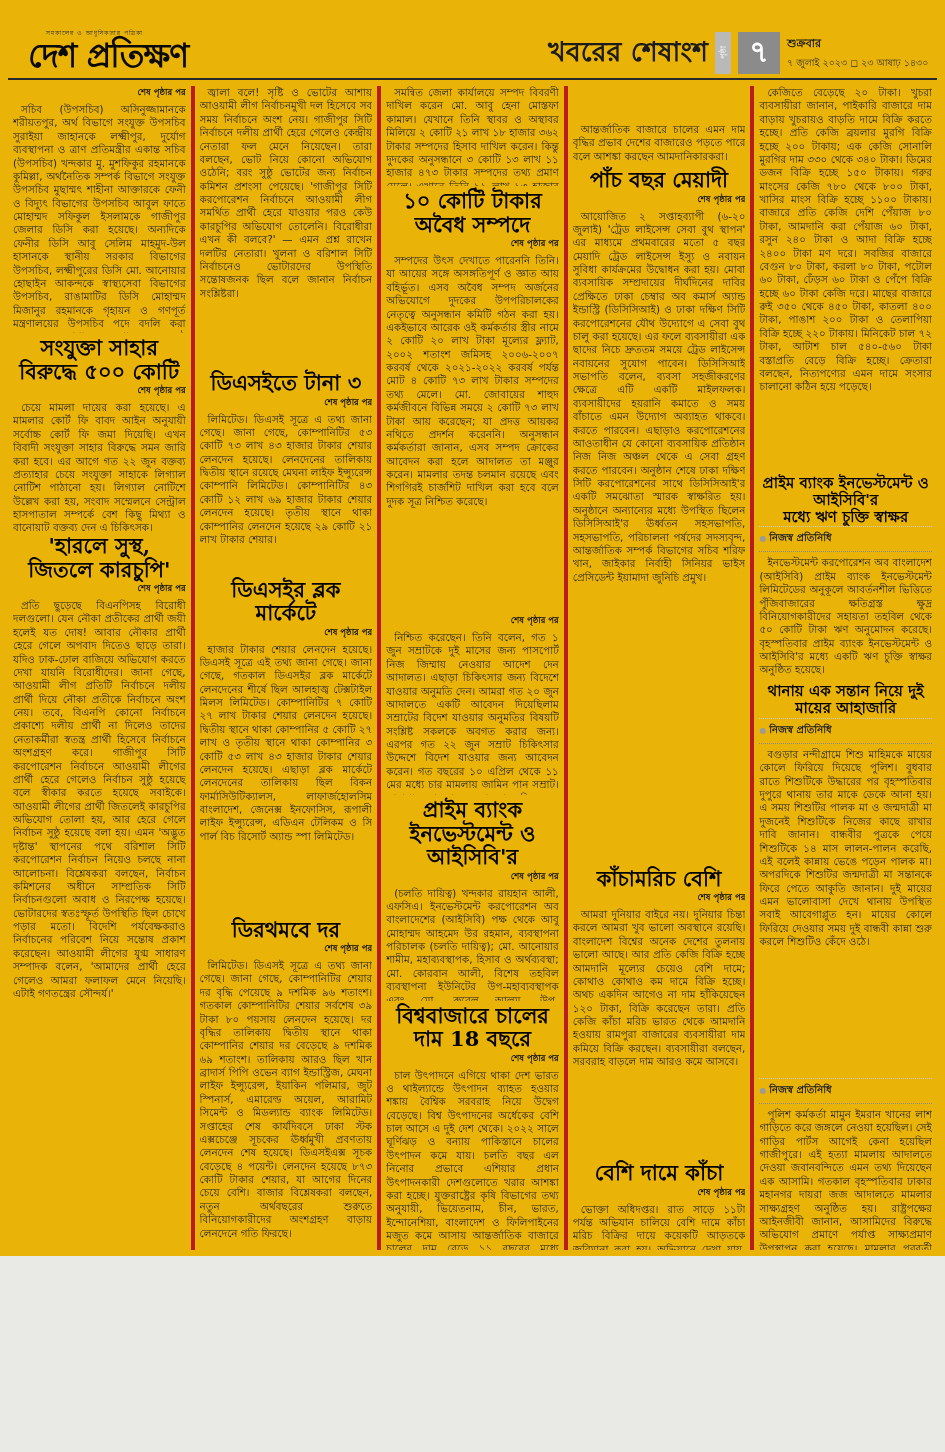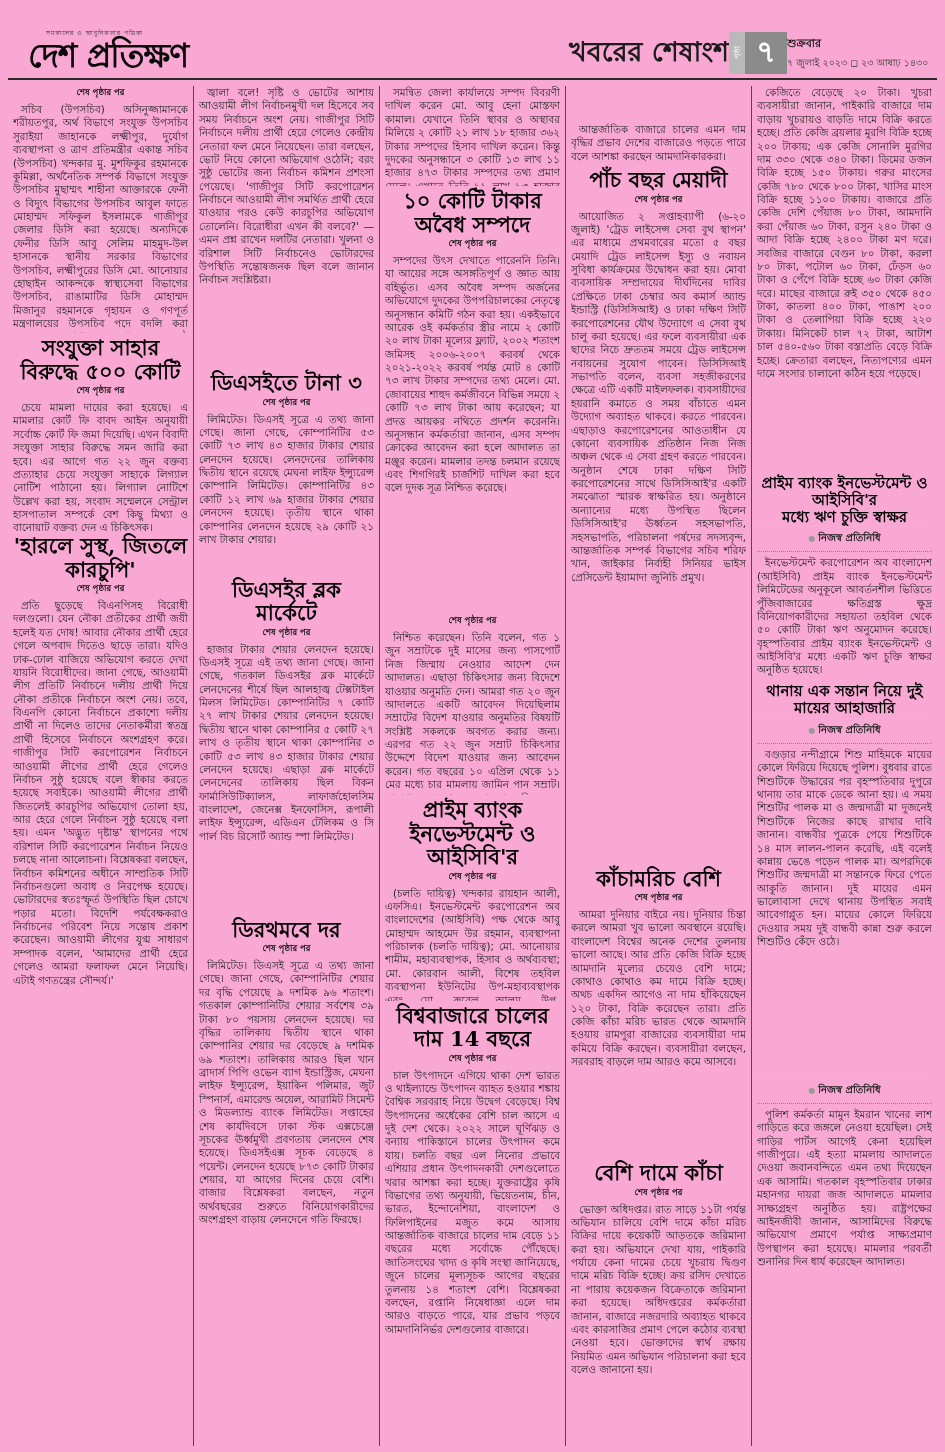--- a/index.html
+++ b/index.html
@@ -1,47 +1,47 @@
 <!DOCTYPE html>
 <html><head>
 <meta charset="utf-8">
 <style>
   html,body{margin:0;padding:0;background:#e9e9e6;}
-  .page{position:relative;width:945px;height:1452px;margin:0 auto;background:#f9a8d4;
+  .page{position:relative;width:945px;height:1256px;margin:0 auto;background:#eab308;
         font-family:"DejaVu Sans","Liberation Sans",sans-serif;color:#1c1c1c;overflow:hidden;}
   
   .masthead{position:absolute;left:8px;right:8px;top:28px;height:48px;}
   .logo-wrap{position:absolute;left:20px;top:0;}
   .tagline{font-size:6px;letter-spacing:1px;color:#333;margin-left:18px;}
   .logo{font-size:33px;font-weight:bold;letter-spacing:-1px;color:#0a0a0a;
         font-family:"DejaVu Serif","Liberation Serif",serif;line-height:1.05;}
-  .head-right{position:absolute;right:0;top:4px;display:flex;align-items:stretch;height:42px;}
+  .head-right{position:absolute;right:0;top:4px;display:flex;align-items:stretch;gap:7px;height:42px;}
   .section-title{font-size:27px;font-weight:bold;align-self:center;
         font-family:"DejaVu Serif","Liberation Serif",serif;}
   .page-tab{width:16px;background:#b9b9b9;color:#fff;font-size:8px;display:flex;
         align-items:center;justify-content:center;writing-mode:vertical-rl;transform:rotate(180deg);}
   .page-num{width:42px;background:#8b8b8b;color:#fff;font-size:30px;font-weight:bold;
         display:flex;align-items:center;justify-content:center;}
   .date-block{display:flex;flex-direction:column;justify-content:center;min-width:150px;}
   .weekday{font-size:11px;font-weight:bold;}
   .dateline{font-size:9.5px;color:#333;margin-top:2px;}
   .mast-rule{position:absolute;left:8px;right:8px;top:78px;height:2px;background:#2a2a2a;}
   
   .columns{position:absolute;left:8px;right:8px;top:86px;bottom:6px;display:flex;}
   .col{flex:1 1 0;height:100%;overflow:hidden;padding:0 5px;}
-  .col + .col{border-left:1px solid #b91c1c;}
+  .col + .col{border-left:4px solid #b91c1c;}
   .blk{overflow:hidden;}
   .headline{font-weight:bold;text-align:center;line-height:1.12;color:#050505;
         font-family:"DejaVu Serif","Liberation Serif",serif;white-space:pre-line;padding:3px 0 1px;}
   .headline.lg{font-size:22px;}
   .headline.md{font-size:21px;}
   .headline.sm{font-size:15px;}
-  .sub{font-size:8.5px;font-weight:bold;text-align:center;color:#111;padding-bottom:3px;}
+  .sub{font-size:8.5px;font-weight:bold;text-align:right;color:#111;padding-bottom:3px;}
   .byline{font-size:10px;font-weight:bold;color:#222;padding:3px 0 4px;margin-bottom:4px;
-        border-bottom:1px dotted #8a8a8a;border-top:1px dotted #c9c9c9;text-align:center;}
+        border-bottom:1px dotted #8a8a8a;border-top:1px dotted #c9c9c9;}
   .byline::before{content:"● ";color:#9a9a9a;font-size:8px;}
   .body{font-size:10.3px;line-height:1.3;text-align:justify;color:#232323;
         text-justify:inter-word;word-break:break-word;padding-bottom:4px;}
   .body::first-letter{padding-left:8px;}
 </style>
 </head>
 <body>
 
 <div class="page">
 
@@ -88,21 +88,21 @@
       <div class="col">
         <div class="blk body" style="height: 96px;">সমন্বিত জেলা কার্যালয়ে সম্পদ বিবরণী দাখিল করেন মো. আবু হেনা মোস্তফা কামাল। যেখানে তিনি স্থাবর ও অস্থাবর মিলিয়ে ২ কোটি ২১ লাখ ১৮ হাজার ৩৬২ টাকার সম্পদের হিসাব দাখিল করেন। কিন্তু দুদকের অনুসন্ধানে ৩ কোটি ১৩ লাখ ১১ হাজার ৪৭৩ টাকার সম্পদের তথ্য প্রমাণ মেলে। এখানে তিনি ৯১ লাখ ১৩ হাজার ৮১ টাকার সম্পদের তথ্য গোপন বা মিথ্যা তথ্য দাখিলের অভিযোগ আনা হয়েছে।</div>
         <div class="blk headline md">১০ কোটি টাকার অবৈধ সম্পদে</div>
         <div class="blk sub">শেষ পৃষ্ঠার পর</div>
         <div class="blk body" style="height: 356px;">সম্পদের উৎস দেখাতে পারেননি তিনি। যা আয়ের সঙ্গে অসঙ্গতিপূর্ণ ও জ্ঞাত আয় বহির্ভূত। এসব অবৈধ সম্পদ অর্জনের অভিযোগে দুদকের উপপরিচালকের নেতৃত্বে অনুসন্ধান কমিটি গঠন করা হয়। একইভাবে আরেক ওই কর্মকর্তার স্ত্রীর নামে ২ কোটি ২০ লাখ টাকা মূল্যের ফ্ল্যাট, ২০০২ শতাংশ জমিসহ ২০০৬-২০০৭ করবর্ষ থেকে ২০২১-২০২২ করবর্ষ পর্যন্ত মোট ৪ কোটি ৭৩ লাখ টাকার সম্পদের তথ্য মেলে। মো. জোবায়ের শাহুদ কর্মজীবনে বিভিন্ন সময়ে ২ কোটি ৭৩ লাখ টাকা আয় করেছেন; যা প্রদত্ত আয়কর নথিতে প্রদর্শন করেননি। অনুসন্ধান কর্মকর্তারা জানান, এসব সম্পদ ক্রোকের আবেদন করা হলে আদালত তা মঞ্জুর করেন। মামলার তদন্ত চলমান রয়েছে এবং শিগগিরই চার্জশিট দাখিল করা হবে বলে দুদক সূত্র নিশ্চিত করেছে।</div>
         <div class="blk sub">শেষ পৃষ্ঠার পর</div>
         <div class="blk body" style="height: 160px;">নিশ্চিত করেছেন। তিনি বলেন, গত ১ জুন সম্রাটকে দুই মাসের জন্য পাসপোর্ট নিজ জিম্মায় নেওয়ার আদেশ দেন আদালত। এছাড়া চিকিৎসার জন্য বিদেশে যাওয়ার অনুমতি দেন। আমরা গত ২০ জুন আদালতে একটি আবেদন দিয়েছিলাম সম্রাটের বিদেশ যাওয়ার অনুমতির বিষয়টি সংশ্লিষ্ট সকলকে অবগত করার জন্য। এরপর গত ২২ জুন সম্রাট চিকিৎসার উদ্দেশে বিদেশ যাওয়ার জন্য আবেদন করেন। গত বছরের ১০ এপ্রিল থেকে ১১ মের মধ্যে চার মামলায় জামিন পান সম্রাট। কারাগারে যাওয়ার ৩১ মাস পর মুক্তি মেলে তার।</div>
         <div class="blk headline md">প্রাইম ব্যাংক ইনভেস্টমেন্ট ও আইসিবি'র</div>
         <div class="blk sub">শেষ পৃষ্ঠার পর</div>
         <div class="blk body" style="height: 110px;">(চলতি দায়িত্ব) খন্দকার রায়হান আলী, এফসিএ। ইনভেস্টমেন্ট করপোরেশন অব বাংলাদেশের (আইসিবি) পক্ষ থেকে আবু মোহাম্মদ আহমেদ উর রহমান, ব্যবস্থাপনা পরিচালক (চলতি দায়িত্ব); মো. আনোয়ার শামীম, মহাব্যবস্থাপক, হিসাব ও অর্থব্যবস্থা; মো. কোরবান আলী, বিশেষ তহবিল ব্যবস্থাপনা ইউনিটের উপ-মহাব্যবস্থাপক এবং মো. রুবেল আলম, উপ-মহাব্যবস্থাপক, লিগ্যাল অ্যাফেয়ার্স অ্যান্ড ডকুমেন্টেশন বিভাগ অনুষ্ঠানে উপস্থিত ছিলেন।</div>
-        <div class="blk headline md">বিশ্ববাজারে চালের দাম 14 বছরে</div>
+        <div class="blk headline md">বিশ্ববাজারে চালের দাম 18 বছরে</div>
         <div class="blk sub">শেষ পৃষ্ঠার পর</div>
         <div class="blk body" style="height: 430px;">চাল উৎপাদনে এগিয়ে থাকা দেশ ভারত ও থাইল্যান্ডে উৎপাদন ব্যাহত হওয়ার শঙ্কায় বৈশ্বিক সরবরাহ নিয়ে উদ্বেগ বেড়েছে। বিশ্ব উৎপাদনের অর্ধেকের বেশি চাল আসে এ দুই দেশ থেকে। ২০২২ সালে ঘূর্ণিঝড় ও বন্যায় পাকিস্তানে চালের উৎপাদন কমে যায়। চলতি বছর এল নিনোর প্রভাবে এশিয়ার প্রধান উৎপাদনকারী দেশগুলোতে খরার আশঙ্কা করা হচ্ছে। যুক্তরাষ্ট্রের কৃষি বিভাগের তথ্য অনুযায়ী, ভিয়েতনাম, চীন, ভারত, ইন্দোনেশিয়া, বাংলাদেশ ও ফিলিপাইনের মজুত কমে আসায় আন্তর্জাতিক বাজারে চালের দাম বেড়ে ১১ বছরের মধ্যে সর্বোচ্চে পৌঁছেছে। জাতিসংঘের খাদ্য ও কৃষি সংস্থা জানিয়েছে, জুনে চালের মূল্যসূচক আগের বছরের তুলনায় ১৪ শতাংশ বেশি। বিশ্লেষকরা বলছেন, রপ্তানি নিষেধাজ্ঞা এলে দাম আরও বাড়তে পারে, যার প্রভাব পড়বে আমদানিনির্ভর দেশগুলোর বাজারে।</div>
       </div>
       <div class="col">
         <div class="blk body" style="height: 38px; margin-top: 37px;">আন্তর্জাতিক বাজারে চালের এমন দাম বৃদ্ধির প্রভাব দেশের বাজারেও পড়তে পারে বলে আশঙ্কা করছেন আমদানিকারকরা।</div>
         <div class="blk headline md">পাঁচ বছর মেয়াদী</div>
         <div class="blk sub">শেষ পৃষ্ঠার পর</div>
         <div class="blk body" style="height: 650px;">আয়োজিত ২ সপ্তাহব্যাপী (৬-২০ জুলাই) 'ট্রেড লাইসেন্স সেবা বুথ স্থাপন' এর মাধ্যমে প্রথমবারের মতো ৫ বছর মেয়াদি ট্রেড লাইসেন্স ইস্যু ও নবায়ন সুবিধা কার্যক্রমের উদ্বোধন করা হয়। মোবা ব্যবসায়িক সম্প্রদায়ের দীর্ঘদিনের দাবির প্রেক্ষিতে ঢাকা চেম্বার অব কমার্স অ্যান্ড ইন্ডাস্ট্রি (ডিসিসিআই) ও ঢাকা দক্ষিণ সিটি করপোরেশনের যৌথ উদ্যোগে এ সেবা বুথ চালু করা হয়েছে। এর ফলে ব্যবসায়ীরা এক ছাদের নিচে দ্রুততম সময়ে ট্রেড লাইসেন্স নবায়নের সুযোগ পাবেন। ডিসিসিআই সভাপতি বলেন, ব্যবসা সহজীকরণের ক্ষেত্রে এটি একটি মাইলফলক। ব্যবসায়ীদের হয়রানি কমাতে ও সময় বাঁচাতে এমন উদ্যোগ অব্যাহত থাকবে। করতে পারবেন। এছাড়াও করপোরেশনের আওতাধীন যে কোনো ব্যবসায়িক প্রতিষ্ঠান নিজ নিজ অঞ্চল থেকে এ সেবা গ্রহণ করতে পারবেন। অনুষ্ঠান শেষে ঢাকা দক্ষিণ সিটি করপোরেশনের সাথে ডিসিসিআই'র একটি সমঝোতা স্মারক স্বাক্ষরিত হয়। অনুষ্ঠানে অন্যান্যের মধ্যে উপস্থিত ছিলেন ডিসিসিআই'র ঊর্ধ্বতন সহসভাপতি, সহসভাপতি, পরিচালনা পর্ষদের সদস্যবৃন্দ, আন্তর্জাতিক সম্পর্ক বিভাগের সচিব শরিফ খান, জাইকার নির্বাহী সিনিয়র ভাইস প্রেসিডেন্ট ইয়ামাদা জুনিচি প্রমুখ।</div>
         <div class="blk headline md">কাঁচামরিচ বেশি</div>
         <div class="blk sub">শেষ পৃষ্ঠার পর</div>

